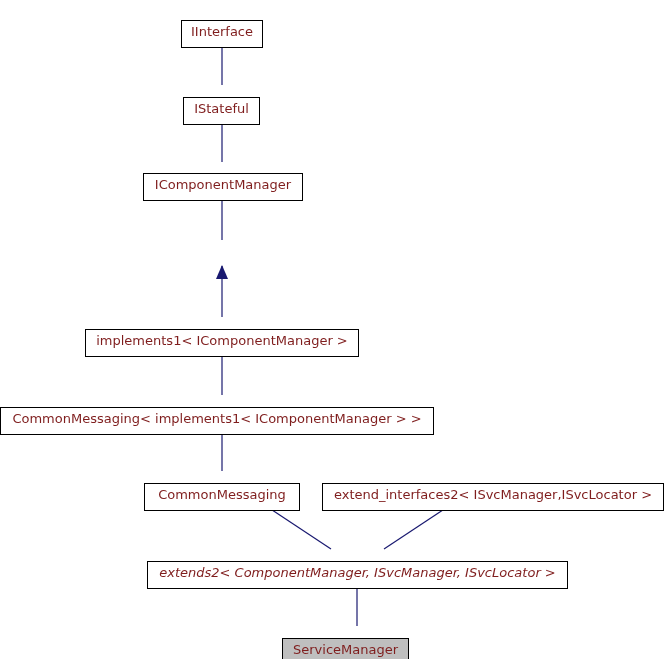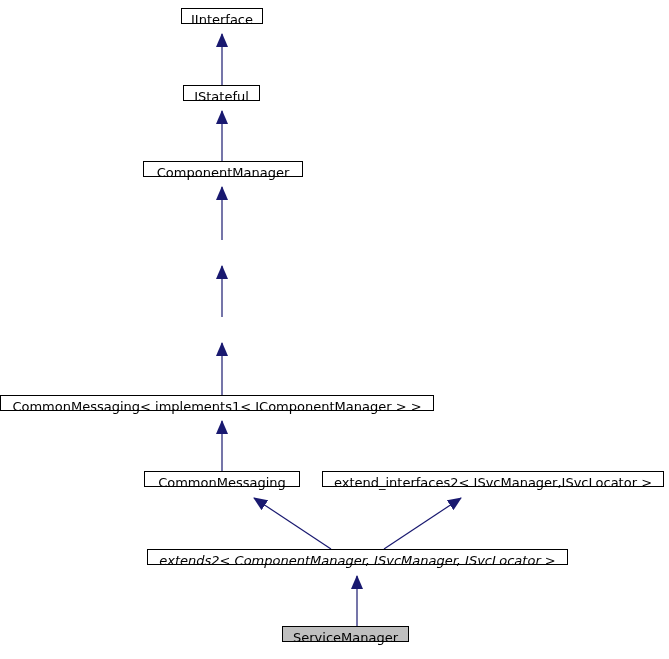--- a/index.html
+++ b/index.html
@@ -19,29 +19,30 @@
     position: absolute;
     left: 0;
     top: 0;
     width: 669px;
     height: 659px;
     z-index: 1;
   }
   .node {
     position: absolute;
     box-sizing: border-box;
-    height: 16px;
+    height: 28px;
     border: 1px solid #000000;
     background: #ffffff;
-    color: #000000;
+    color: #7f1d1d;
     font-size: 13px;
     line-height: 22px;
     text-align: center;
     white-space: nowrap;
     z-index: 2;
+    margin-top: 12px;
   }
   .node.selected {
     background: #bfbfbf;
   }
   
   .n0 { left: 181px; top: 8px;   width: 82px;  }
   .n1 { left: 183px; top: 85px;  width: 77px;  }
   .n2 { left: 143px; top: 161px; width: 160px; }
   .n3 { left: 65px;  top: 240px; width: 315px; }
   .n4 { left: 85px;  top: 317px; width: 274px; }
@@ -75,20 +76,21 @@
     </g>
     <g fill="#191970" stroke="none">
       <use href="#none"></use>
     </g>
 
     <style>line { marker-end: url(#arrowhead); }</style>
   </svg>
 
   <div class="node n0">IInterface</div>
   <div class="node n1">IStateful</div>
-  <div class="node n2">ComponentManager</div>
+  <div class="node n2">IComponentManager</div>
+  <div class="node n4">implements1&lt; IComponentManager &gt;</div>
   <div class="node n5">CommonMessaging&lt; implements1&lt; IComponentManager &gt; &gt;</div>
   <div class="node n6">CommonMessaging</div>
   <div class="node n7">extend_interfaces2&lt; ISvcManager,ISvcLocator &gt;</div>
   <div class="node n8">extends2&lt; ComponentManager, ISvcManager, ISvcLocator &gt;</div>
   <div class="node n9 selected">ServiceManager</div>
 
 </div>
 
 </body></html>

